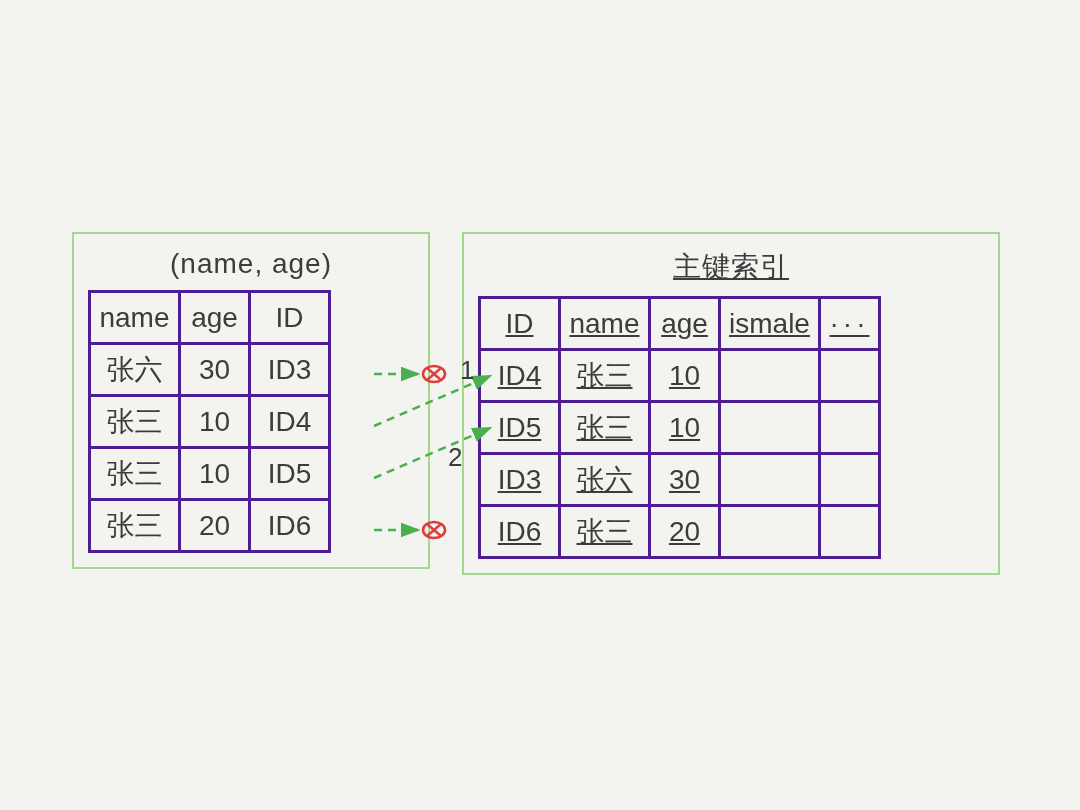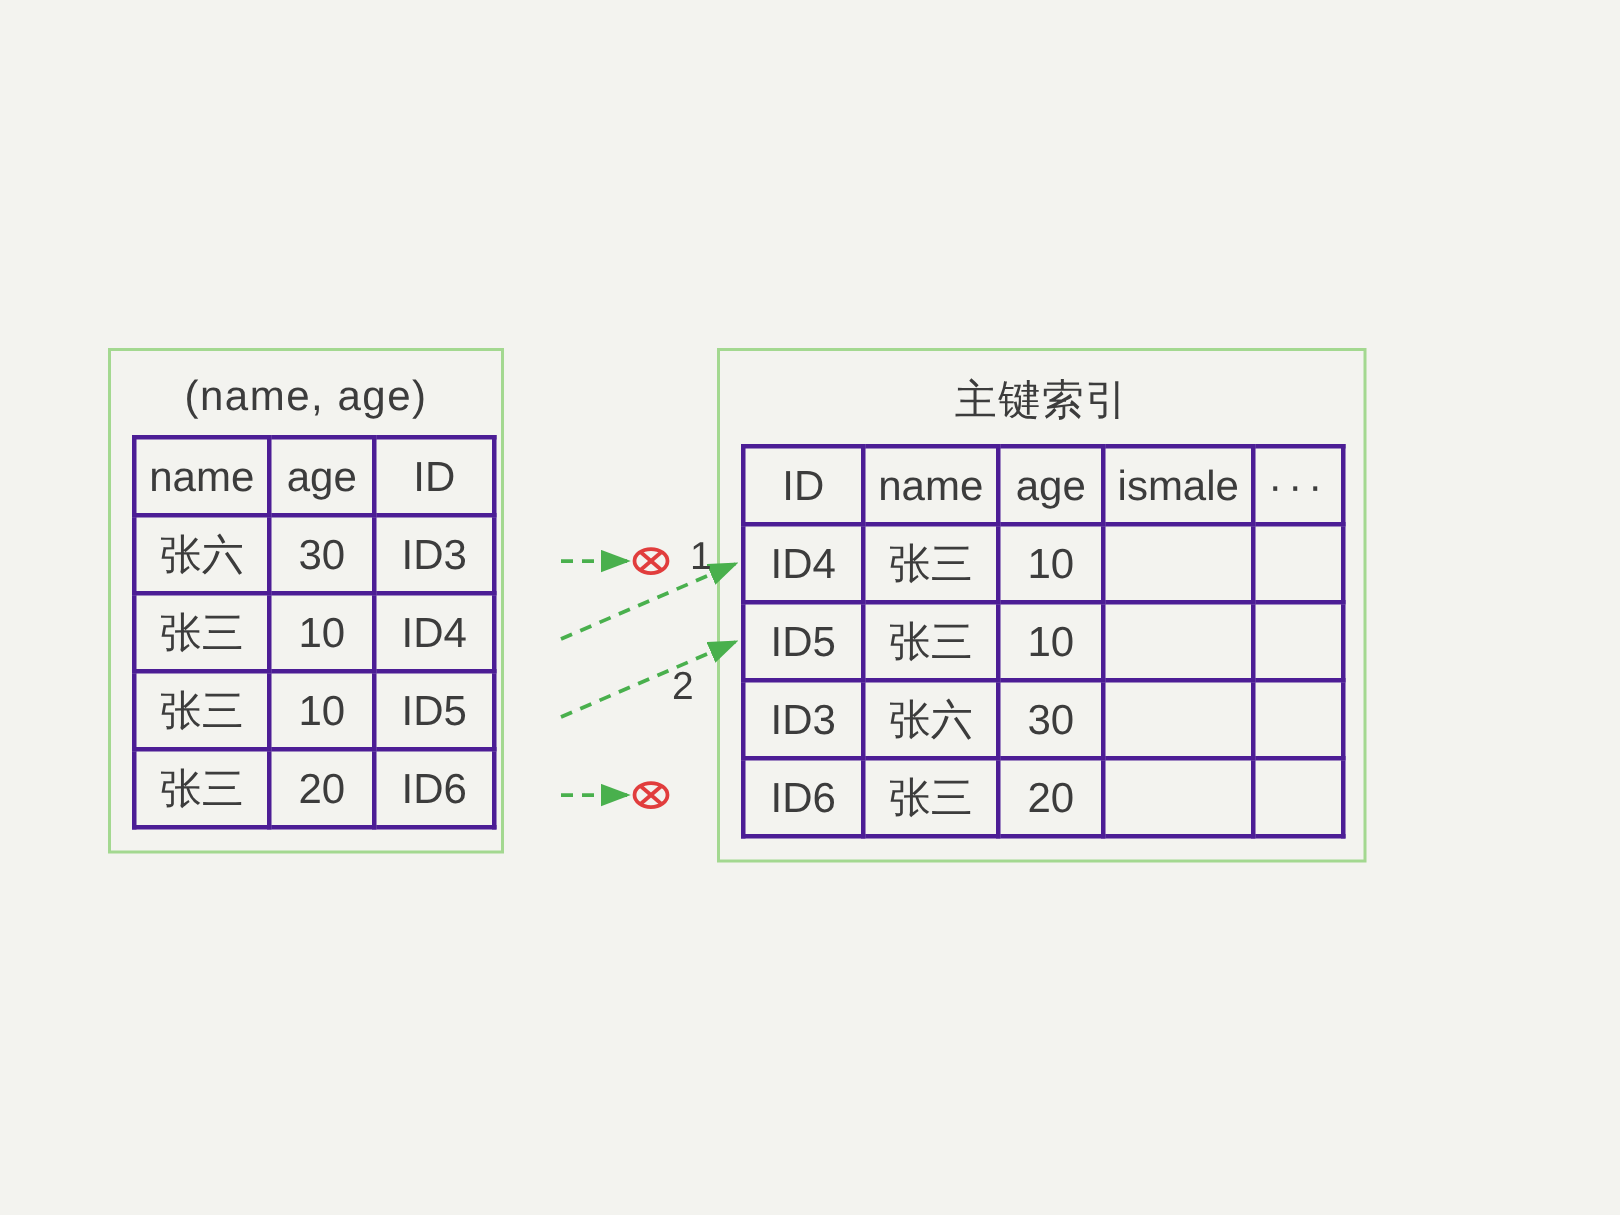--- a/index.html
+++ b/index.html
@@ -51,21 +51,21 @@
   }
   .label {
     position: absolute;
     font-size: 26px;
     color: #3c3c3c;
   }
 </style>
 </head>
 <body>
 
-<div class="panel left-panel" style="left:72px; top:232px; width:264px;">
+<div class="panel left-panel" style="left:72px; top:232px; width:358px;">
   <div class="panel-title">(name, age)</div>
   <table>
     <thead>
       <tr>
         <th>name</th>
         <th>age</th>
         <th>ID</th>
       </tr>
     </thead>
     <tbody>
@@ -86,21 +86,21 @@
       </tr>
       <tr>
         <td>张三</td>
         <td>20</td>
         <td>ID6</td>
       </tr>
     </tbody>
   </table>
 </div>
 
-<div class="panel right-panel" style="left:478px; top:232px; width:433px;">
+<div class="panel right-panel" style="left:462px; top:232px; width:538px;text-decoration:underline;">
   <div class="panel-title">主键索引</div>
   <table>
     <thead>
       <tr>
         <th>ID</th>
         <th>name</th>
         <th>age</th>
         <th>ismale</th>
         <th>···</th>
       </tr>

